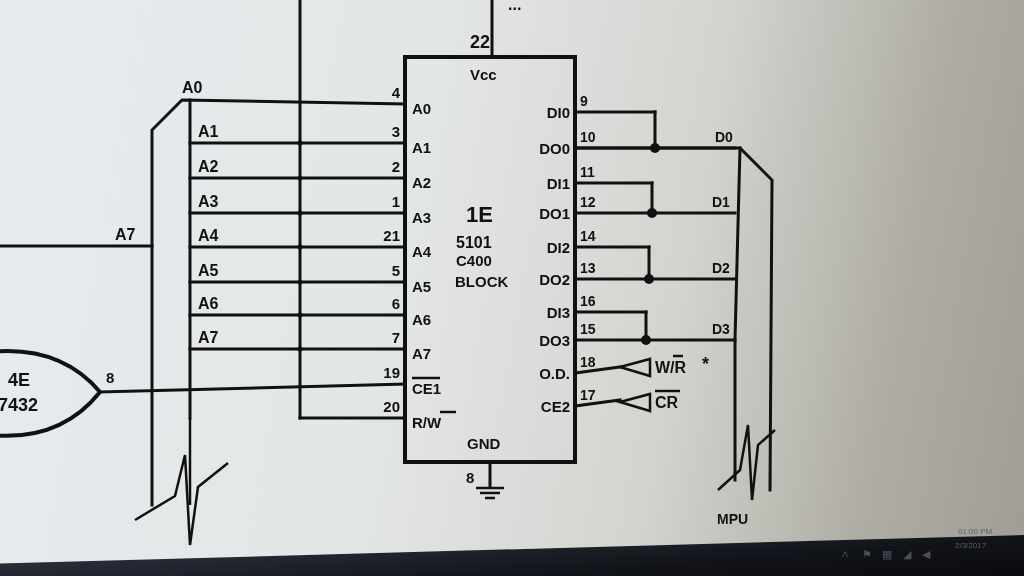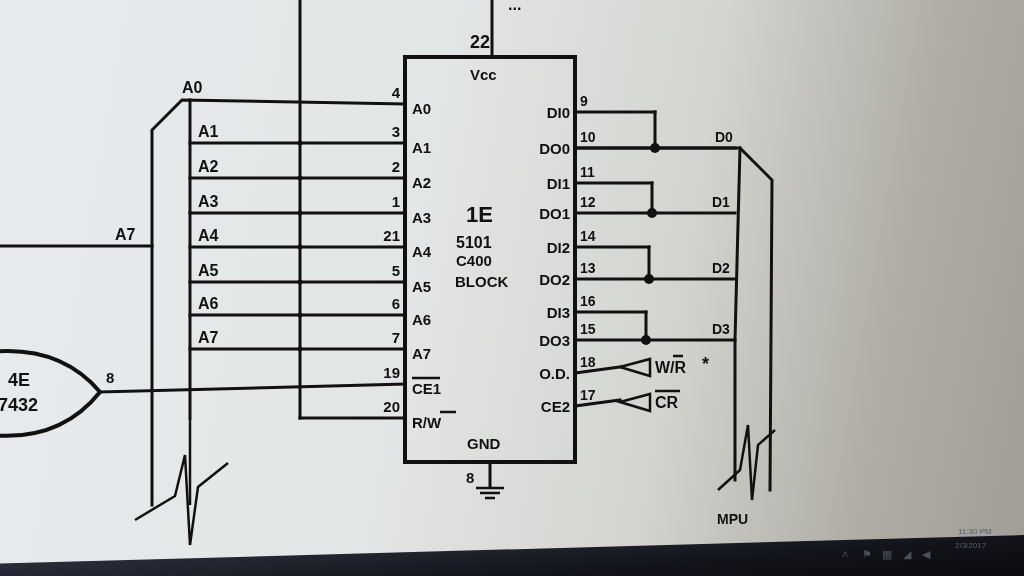--- a/index.html
+++ b/index.html
@@ -184,14 +184,14 @@
   <line class="thin" x1="655" y1="391" x2="680" y2="391"></line>
 </svg>
 </div>
 
 <div id="taskbar"></div>
 <span class="tray-icon" style="left:842px">˄</span>
 <span class="tray-icon" style="left:862px">⚑</span>
 <span class="tray-icon" style="left:882px">▦</span>
 <span class="tray-icon" style="left:903px">◢</span>
 <span class="tray-icon" style="left:922px">◀</span>
-<span class="tray" id="clock-time">11:30 PM</span>
+<span class="tray" id="clock-time">01:00 PM</span>
 <span class="tray" id="clock-date">2/3/2017</span>
 
 </body></html>

